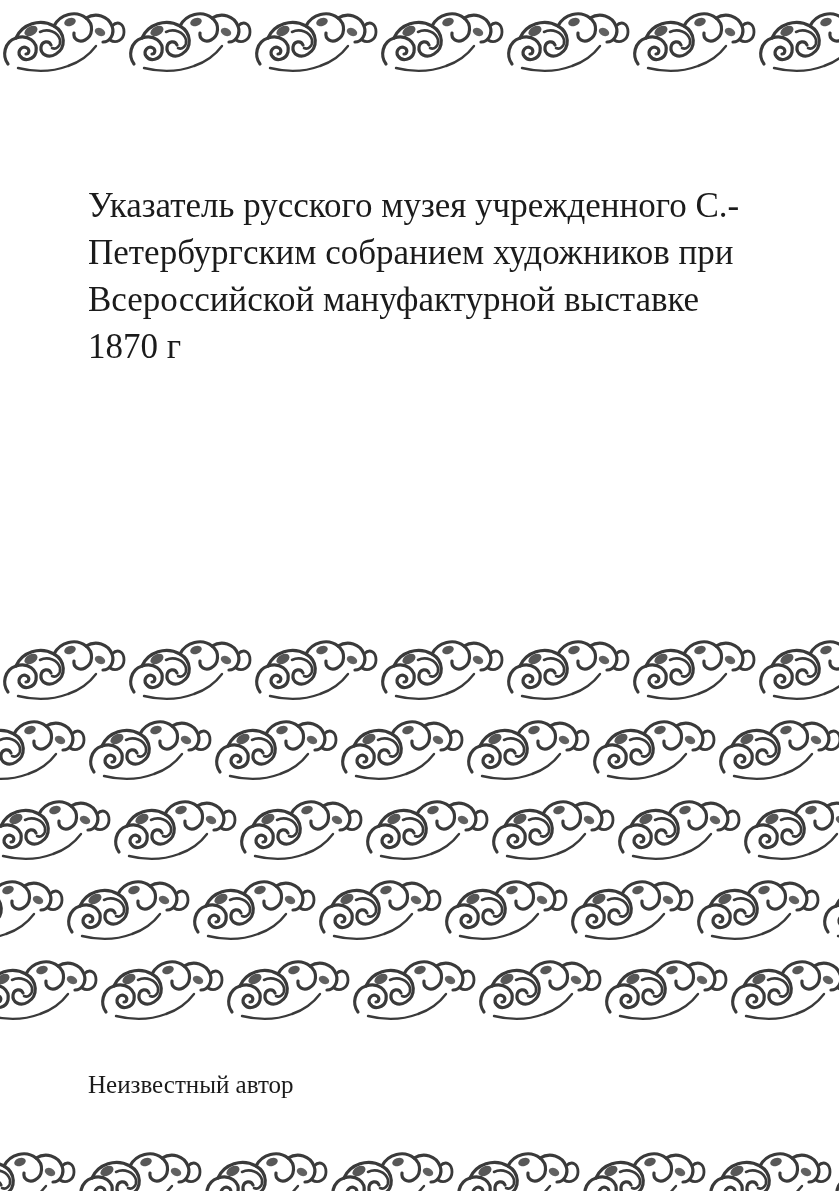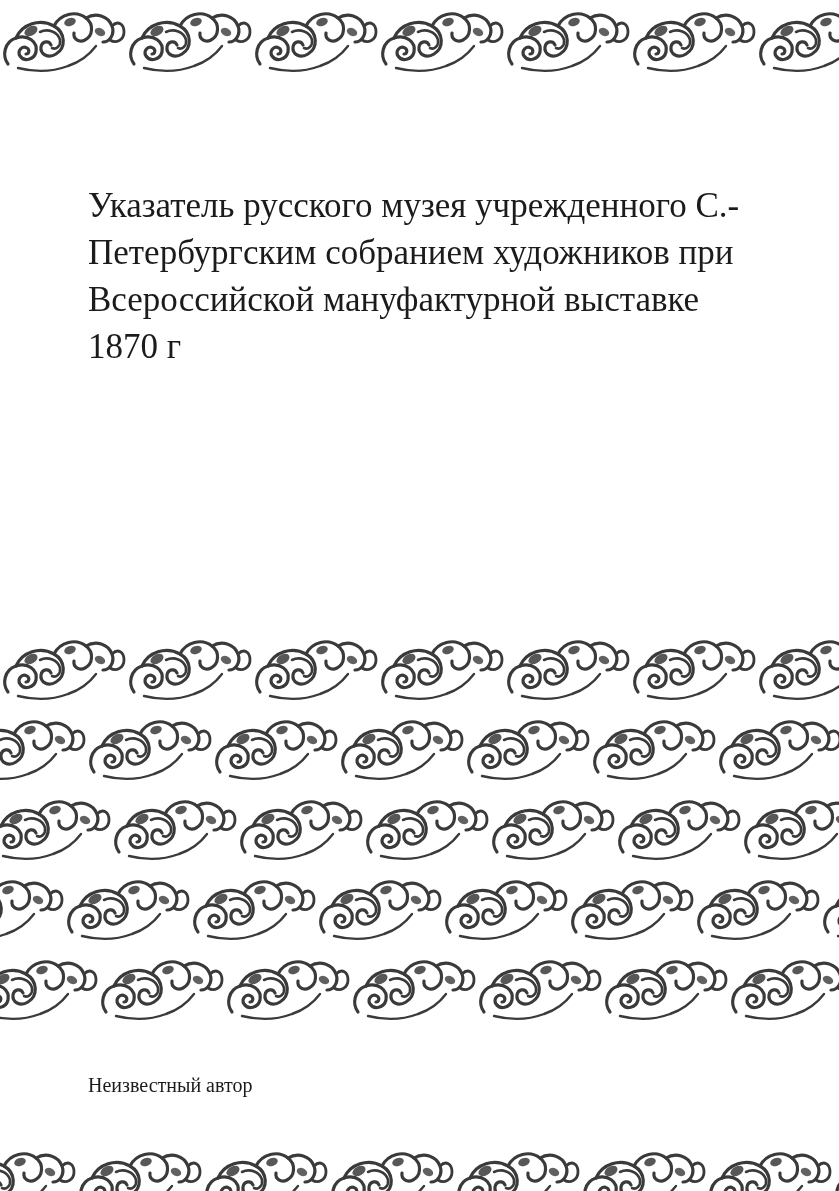--- a/index.html
+++ b/index.html
@@ -72,21 +72,21 @@
 
   
   .author-block {
     position: absolute;
     left: 88px;
     top: 1069px;
     width: 600px;
   }
   .author-text {
     font-family: "Liberation Serif", serif;
-    font-size: 20px;
+    font-size: 25px;
     line-height: 32px;
     color: #1b1b1b;
     font-weight: 400;
   }
 </style>
 </head>
 <body>
 
 <div class="page">
 

